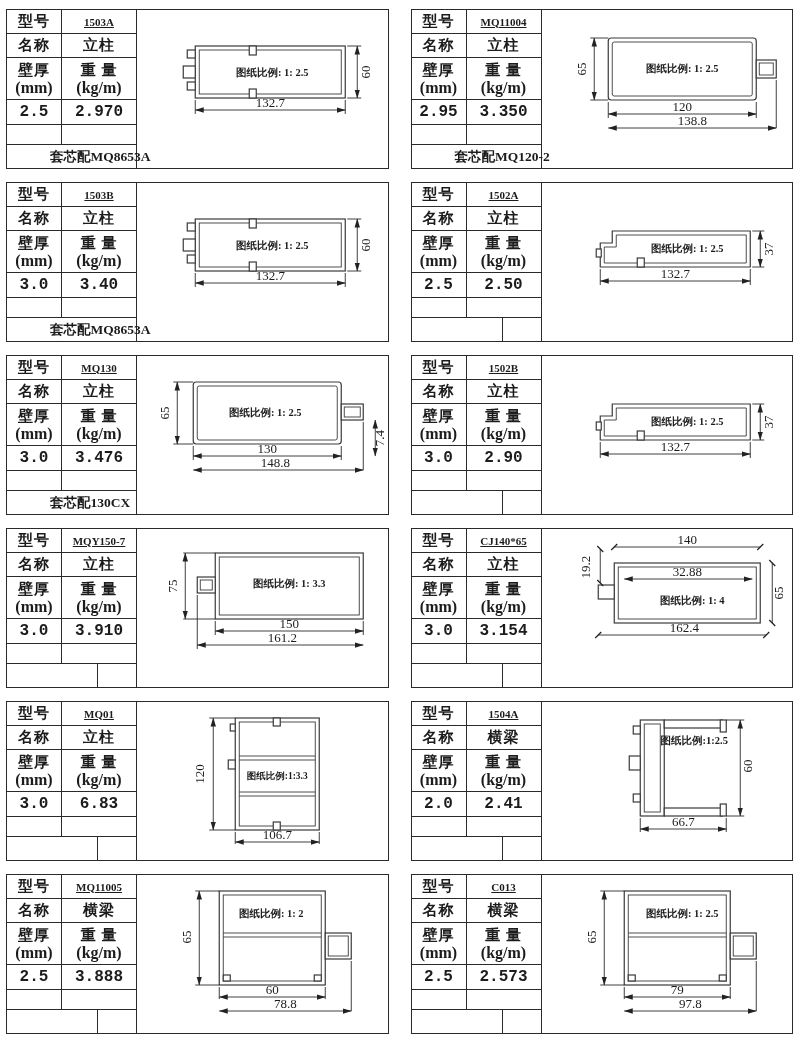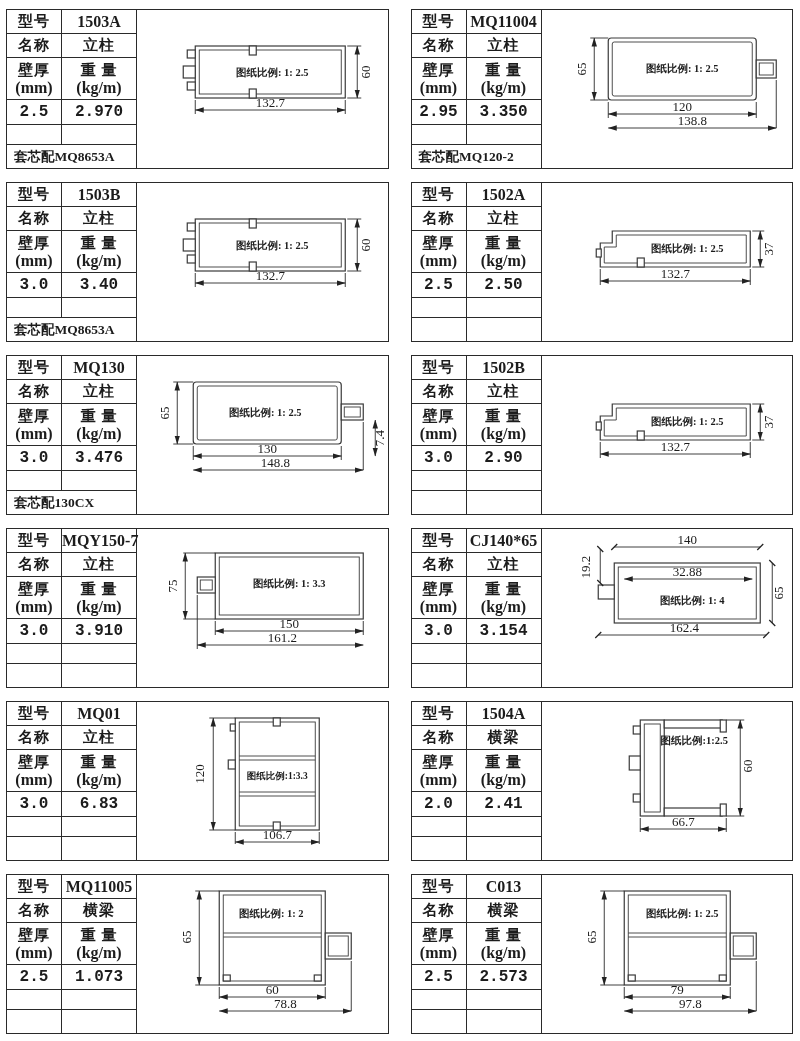--- a/index.html
+++ b/index.html
@@ -11,25 +11,25 @@
   .tb   { width:130px; flex:0 0 130px; border-right:1.6px solid #2a2a2a; display:flex; flex-direction:column; }
   .row  { display:flex; border-bottom:1.6px solid #2a2a2a; align-items:stretch; }
   .row:last-child { border-bottom:none; }
   .c1 { width:55px; flex:0 0 55px; border-right:1.6px solid #2a2a2a; display:flex;
         flex-direction:column; align-items:center; justify-content:center; }
   .c2 { flex:1; display:flex; flex-direction:column; align-items:center; justify-content:center; }
   .r-sm { height:24px; flex:0 0 24px; }
   .r-lg { height:42px; flex:0 0 42px; }
   .r-va { height:25px; flex:0 0 25px; }
   .r-em { height:20px; flex:0 0 20px; }
-  .r-nt { flex:1; }
+  .r-nt { flex:1;margin-left:36px; }
   .lab  { font-size:15px; font-weight:600; letter-spacing:1px; white-space:nowrap; }
   .unit { font-size:16px; font-weight:600; margin-top:-1px; white-space:nowrap; }
   .val  { font-size:16px; font-weight:bold; white-space:nowrap;font-family:Liberation Mono, monospace; }
-  .model{ font-size:16px; font-weight:bold; white-space:nowrap; }
+  .model{ font-size:11px; font-weight:bold; white-space:nowrap;text-decoration:underline; }
   .note-cell { flex:1; display:flex; align-items:center; padding-left:7px; }
   .note { font-size:13.5px; font-weight:600; white-space:nowrap; }
   .dw { flex:1; position:relative; }
   .dw svg { width:100%; height:100%; display:block; }
   .pf { fill:#fff; stroke:#3a3a3a; stroke-width:1.2; }
   .tn { fill:none; stroke:#3a3a3a; stroke-width:0.9; }
   .dl { stroke:#2a2a2a; stroke-width:0.9; fill:none; }
   .dt { font-family:"Liberation Serif","DejaVu Serif",serif; font-size:13px; fill:#1c1c1c; }
   .st { font-family:"Liberation Serif","DejaVu Serif",serif; font-size:10.5px; font-weight:bold; fill:#1c1c1c; }
   .s9 { font-size:9.5px; }
@@ -805,21 +805,21 @@
           <div class="c2">
             <span class="lab">重 量</span>
             <span class="unit">(kg/m)</span>
           </div>
         </div>
       <div class="row r-va">
           <div class="c1">
             <span class="val">2.5</span>
           </div>
           <div class="c2">
-            <span class="val">1.073</span>
+            <span class="val">3.888</span>
           </div>
         </div>
       <div class="row r-em">
           <div class="c1"></div>
           <div class="c2"></div>
         </div>
       <div class="row r-nt">
           <div class="c1"></div>
           <div class="c2"></div>
         </div>

